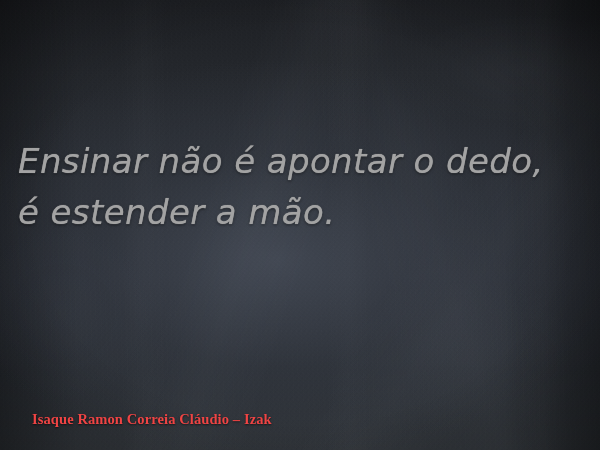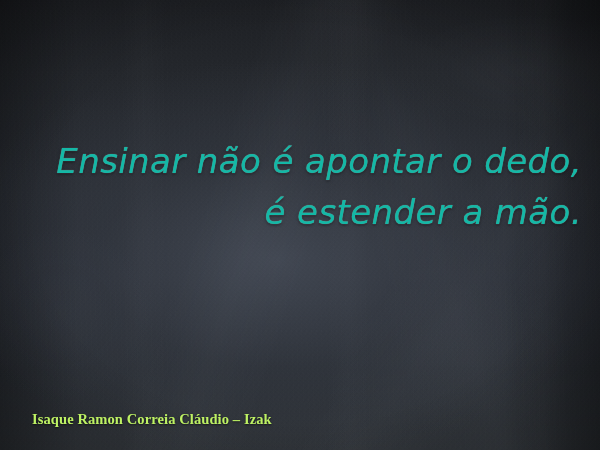--- a/index.html
+++ b/index.html
@@ -101,44 +101,44 @@
 
   
 
   .quote {
     position: absolute;
     left: 0;
     right: 0;
     top: 136px;
     padding: 0 18px;
     box-sizing: border-box;
-    text-align: right;
+    text-align: left;
     font-family: "DejaVu Sans", sans-serif;
     font-style: italic;
     font-weight: 400;
     font-size: 34px;
     line-height: 51px;
     letter-spacing: 0.4px;
-    color: #14b8a6;
+    color: #a3a3a3;
     text-shadow:
       0 0 1px rgba(255,255,255,0.50),
       0 1px 3px rgba(0,0,0,0.55);
     white-space: pre-line;
   }
 
   .attribution {
     position: absolute;
     left: 32px;
     top: 410px;
     font-family: "Liberation Serif", serif;
     font-weight: 700;
     font-size: 14.5px;
     line-height: 18px;
     letter-spacing: 0.1px;
-    color: #bef264;
+    color: #ef4444;
     text-shadow: 0 1px 2px rgba(0,0,0,0.6);
   }
 </style>
 </head>
 <body>
 
 <div class="card">
 
   <div class="board-base"></div>
   <div class="board-smears"></div>

